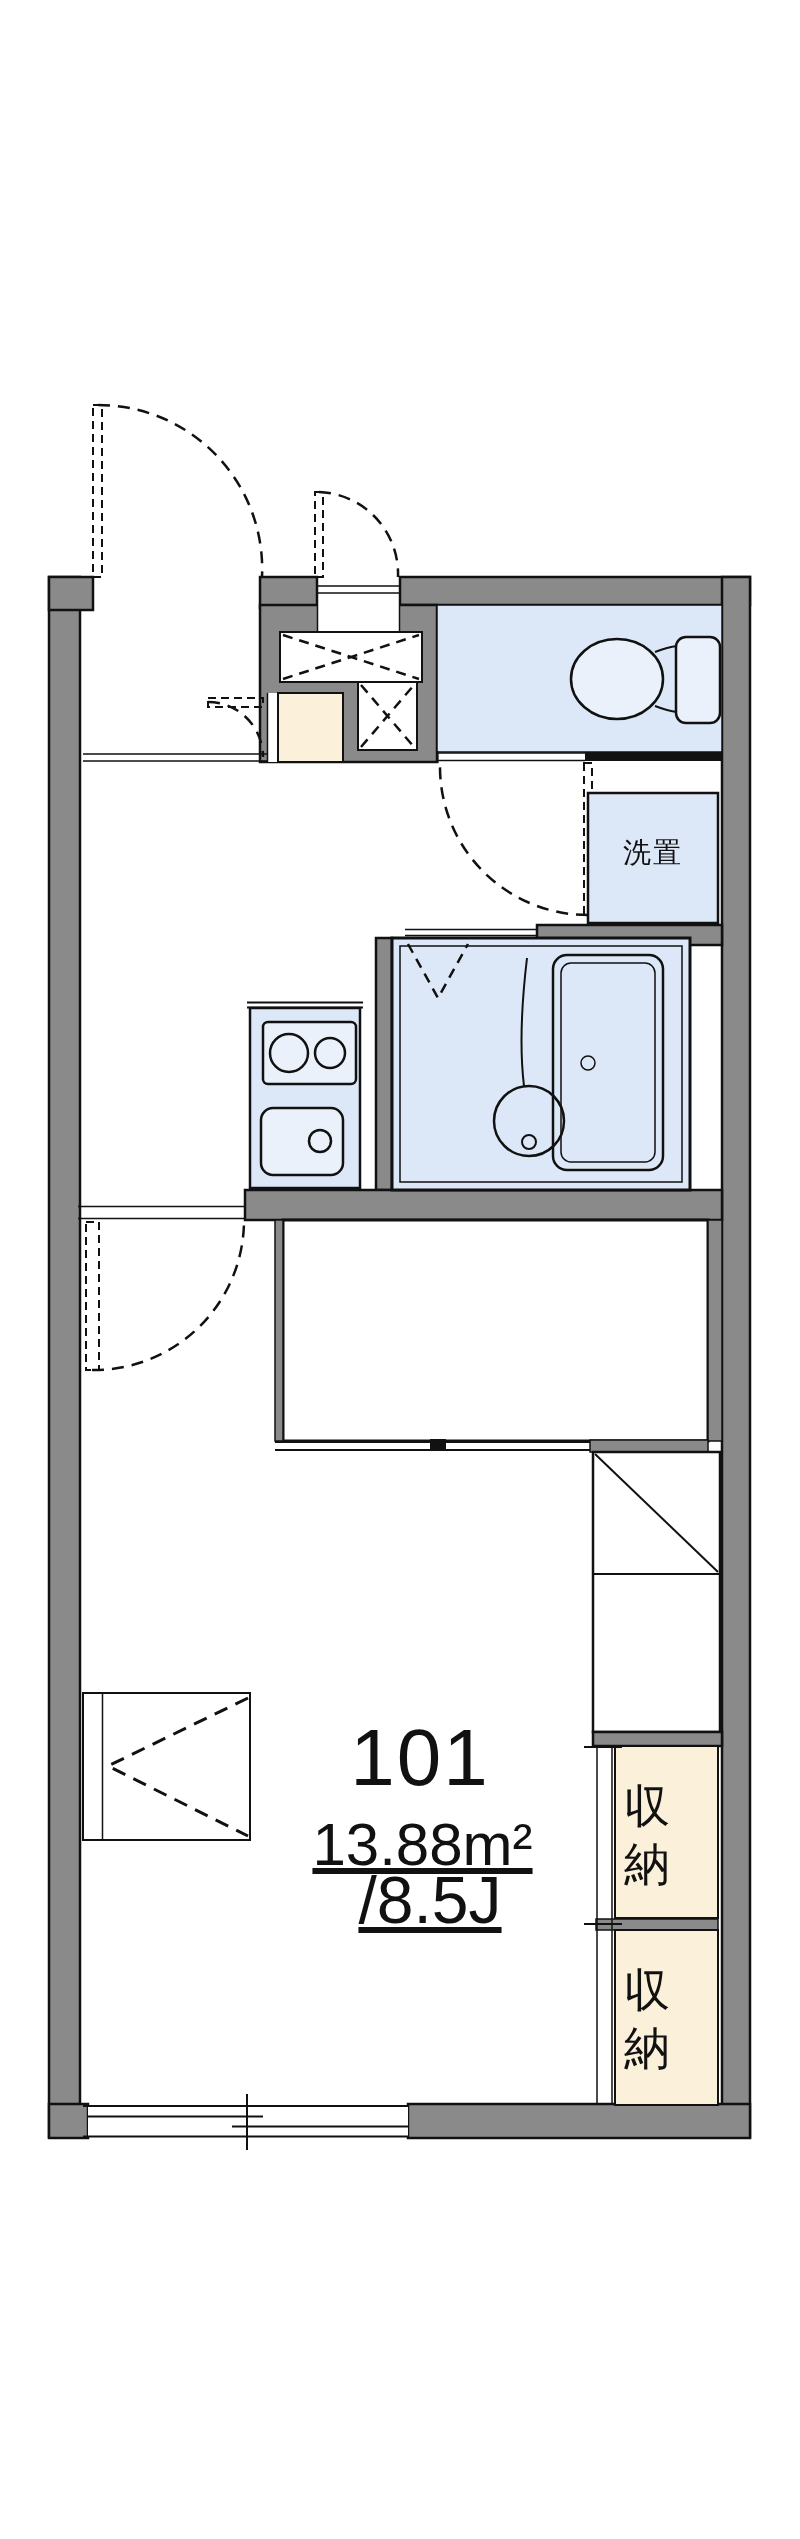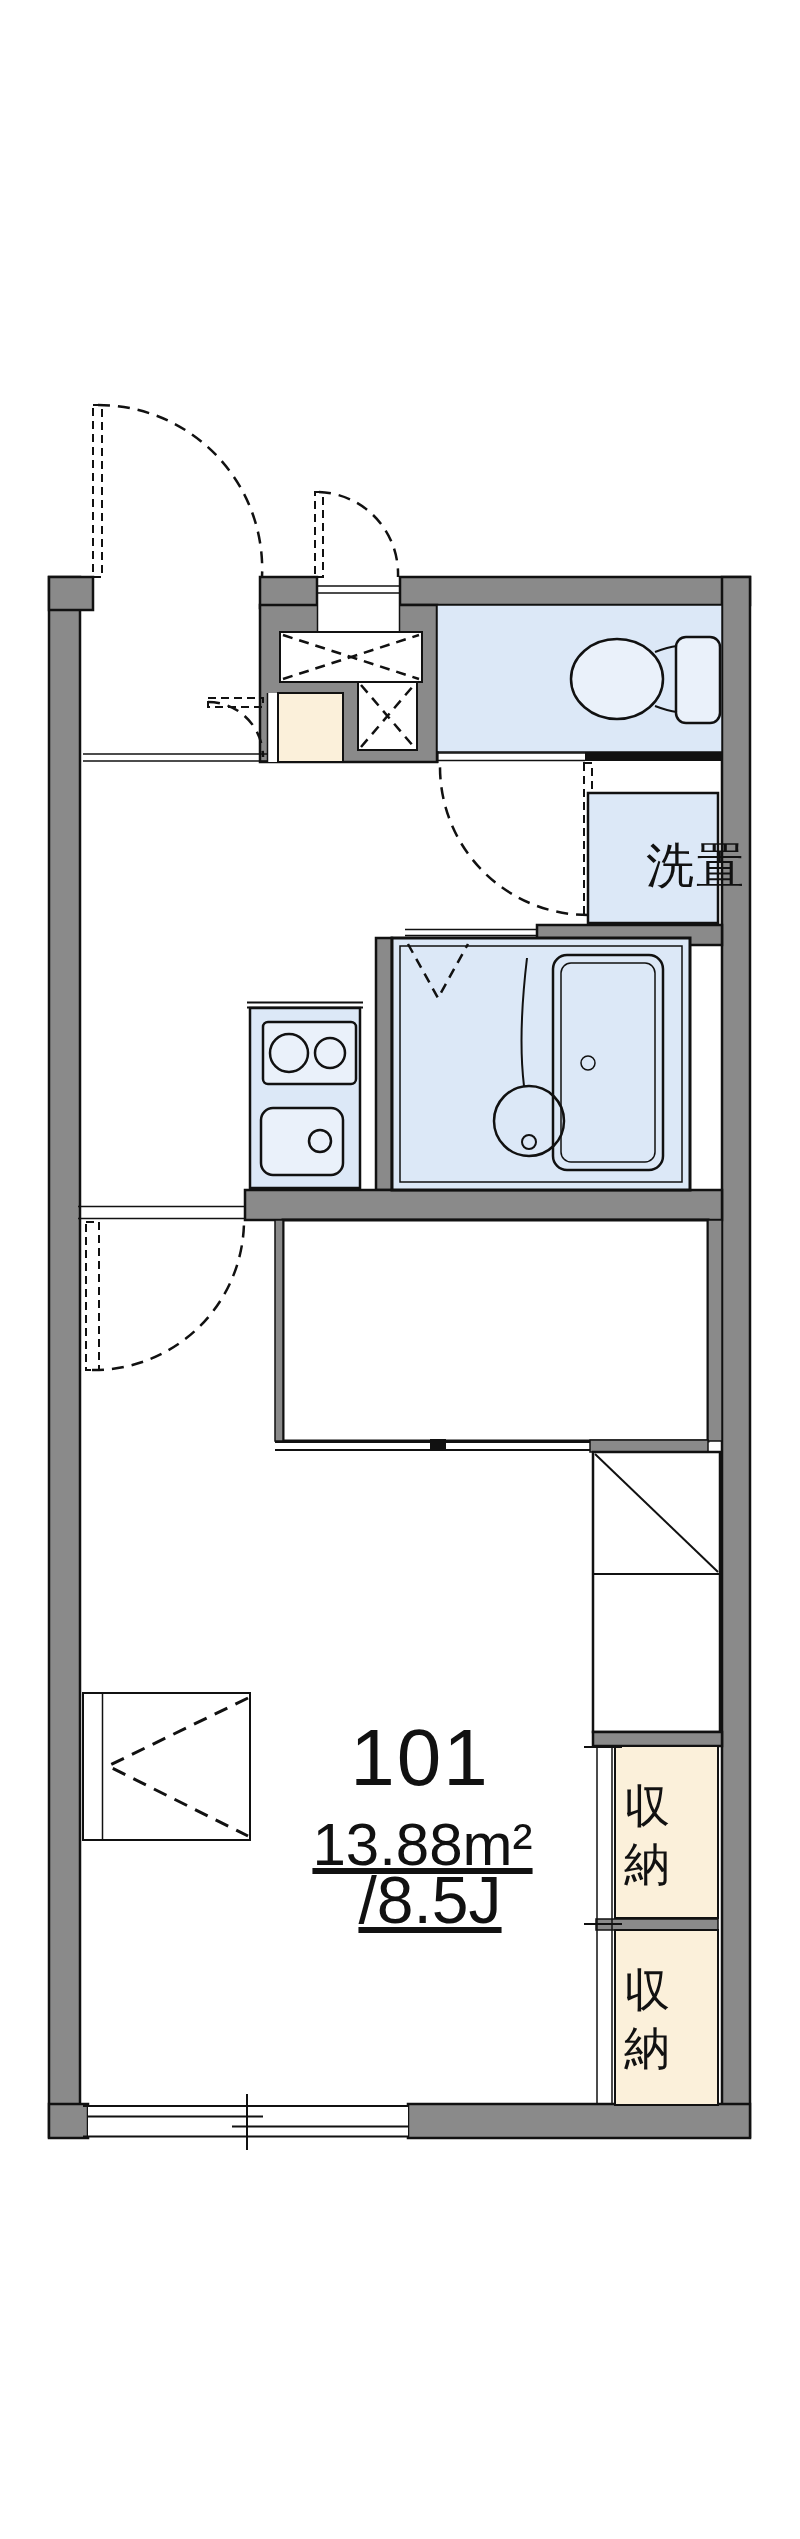--- a/index.html
+++ b/index.html
@@ -30,21 +30,21 @@
   .ln25{stroke:var(--color-line);stroke-width:2.5;fill:none;}
   .fixture{fill:var(--color-fixture);stroke:var(--color-line);stroke-width:2.5;}
   .fixture-thin{fill:none;stroke:var(--color-line);stroke-width:1.5;}
   .door-leaf{fill:none;stroke:var(--color-line);stroke-width:2;stroke-dasharray:8 5;}
   .door-arc{fill:none;stroke:var(--color-line);stroke-width:2.5;stroke-dasharray:12 8;}
   .dashx{fill:none;stroke:var(--color-line);stroke-width:2.5;stroke-dasharray:10 7;}
   .chev{fill:none;stroke:var(--color-line);stroke-width:3;stroke-dasharray:14 9;}
   
   .lbl{position:absolute;text-align:center;white-space:nowrap;}
   .lbl-bed{left:283px;top:1272px;width:425px;font-size:45px;line-height:1.22;letter-spacing:1px;}
-  .lbl-washer{left:588px;top:834px;width:130px;font-size:48px;letter-spacing:2px;padding-left:43px;}
+  .lbl-washer{left:588px;top:834px;width:130px;font-size:28px;letter-spacing:2px;}
   .lbl-room-name{left:250px;top:1632px;width:340px;font-size:72px;letter-spacing:3px;}
   .lbl-room-number{left:250px;top:1712px;width:340px;font-size:80px;letter-spacing:2px;}
   .lbl-room-area{left:250px;top:1810px;width:345px;font-size:60px;text-decoration:underline;}
   .lbl-room-jo{left:250px;top:1862px;width:360px;font-size:66px;text-decoration:underline;}
   .lbl-closet{position:absolute;left:623px;width:48px;font-size:46px;line-height:1.26;
               text-align:center;white-space:normal;word-break:break-all;}
   .lbl-closet.upper{top:1778px;}
   .lbl-closet.lower{top:1962px;}
 </style>
 </head>

